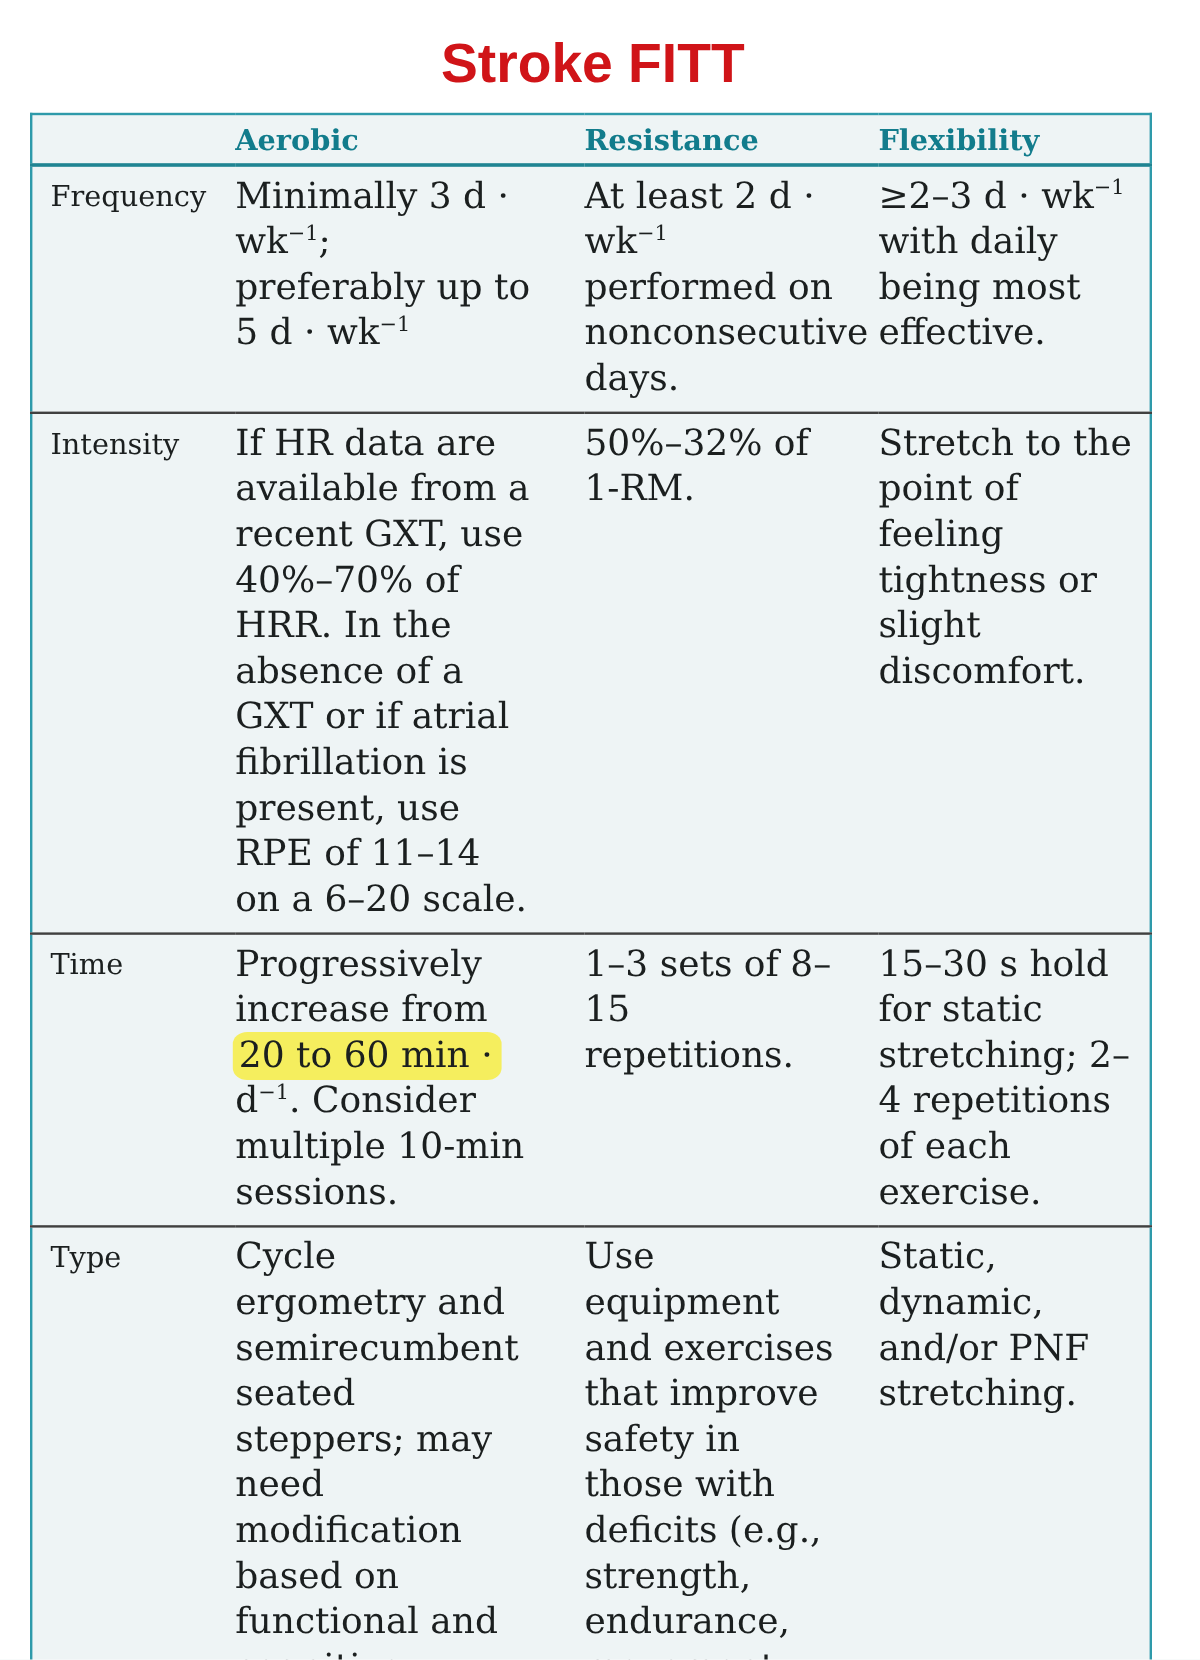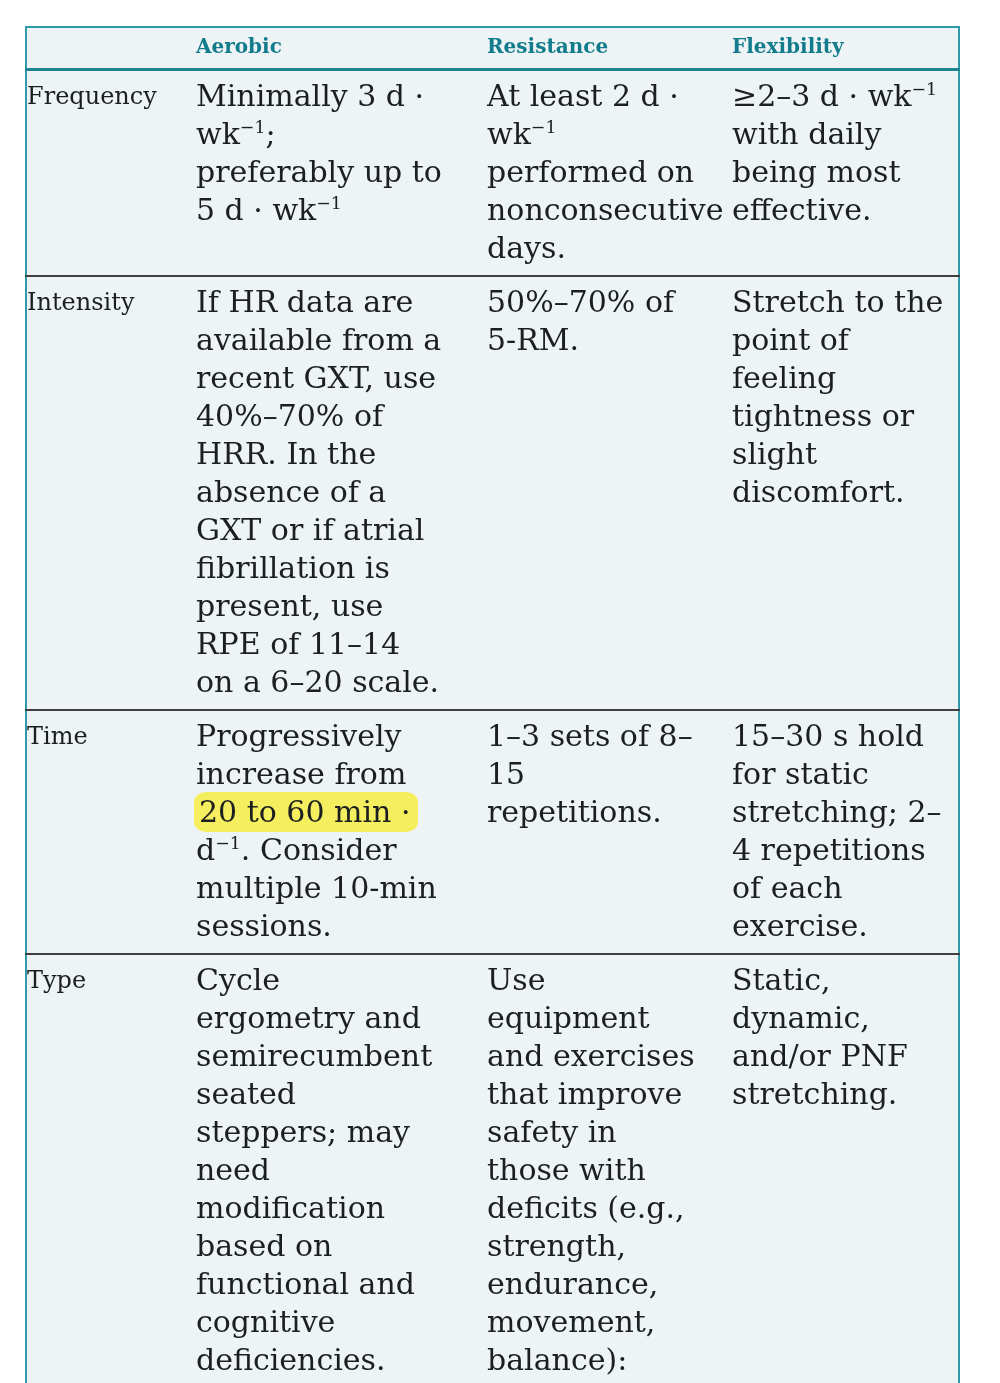--- a/index.html
+++ b/index.html
@@ -35,25 +35,25 @@
   col.c-flex { width:227px; }
 
   thead tr { height:42px; border-bottom:3px solid #1f8492; }
   tbody tr { border-top:2px solid #404040; }
   tbody tr:first-child { border-top:none; }
 
   th, td { vertical-align:top; text-align:left; font-weight:normal; }
   th {
     font-weight:bold;
     color:#127c8c;
-    font-size:20px;
+    font-size:24px;
     padding:6px 10px 0 0;
   }
   td { font-size:30px; line-height:38px; padding:6px 10px 8px 0; }
-  td.rowlabel { font-size:24px; }
+  td.rowlabel { padding-left:15px; font-size:24px; }
   td.c-aer { padding-right:45px; }
   td.c-res { padding-right:30px;margin-top:24px; }
   td.c-flx { }
 
   tr.r-frequency { height:158px; }
   tr.r-intensity { height:342px; }
   tr.r-time      { height:160px; }
   tr.r-type      { height:491px; }
 
   sup { font-size:0.58em; line-height:0; vertical-align:super; }
@@ -63,20 +63,21 @@
     border-radius:12px / 10px;
     padding:2px 7px 3px 5px;
     margin:0 -3px 0 -2px;
     box-decoration-break:clone;
   }
 </style>
 </head>
 <body>
 
 <div class="page">
+  <h1 class="title">Stroke FITT</h1>
 
   <table class="fitt">
     <colgroup>
       <col class="c-label">
         <col class="c-aerobic">
         <col class="c-resist">
         <col class="c-flex">
     </colgroup>
     <thead>
       <tr class="header-row">
@@ -89,21 +90,21 @@
     <tbody>
       <tr class="r-frequency">
         <td class="rowlabel">Frequency</td>
         <td class="c-aer"><span>Minimally 3 d · wk</span><sup>−1</sup><span>; preferably up to 5 d · wk</span><sup>−1</sup></td>
         <td class="c-res"><span>At least 2 d · wk</span><sup>−1</sup><span> performed on nonconsecutive days.</span></td>
         <td class="c-flx"><span>≥2–3 d · wk</span><sup>−1</sup><span> with daily being most effective.</span></td>
       </tr>
       <tr class="r-intensity">
         <td class="rowlabel">Intensity</td>
         <td class="c-aer"><span>If HR data are available from a recent GXT, use 40%–70% of HRR. In the absence of a GXT or if atrial fibrillation is present, use RPE of 11–14 on a 6–20 scale.</span></td>
-        <td class="c-res"><span>50%–70% of 5-RM.</span></td>
+        <td class="c-res"><span>50%–32% of 1-RM.</span></td>
         <td class="c-flx"><span>Stretch to the point of feeling tightness or slight discomfort.</span></td>
       </tr>
       <tr class="r-time">
         <td class="rowlabel">Time</td>
         <td class="c-aer"><span>Progressively increase from </span><span class="seg-hl">20 to 60 min ·</span><span> d</span><sup>−1</sup><span>. Consider multiple 10-min sessions.</span></td>
         <td class="c-res"><span>1–3 sets of 8–15 repetitions.</span></td>
         <td class="c-flx"><span>15–30 s hold for static stretching; 2–4 repetitions of each exercise.</span></td>
       </tr>
       <tr class="r-type">
         <td class="rowlabel">Type</td>

